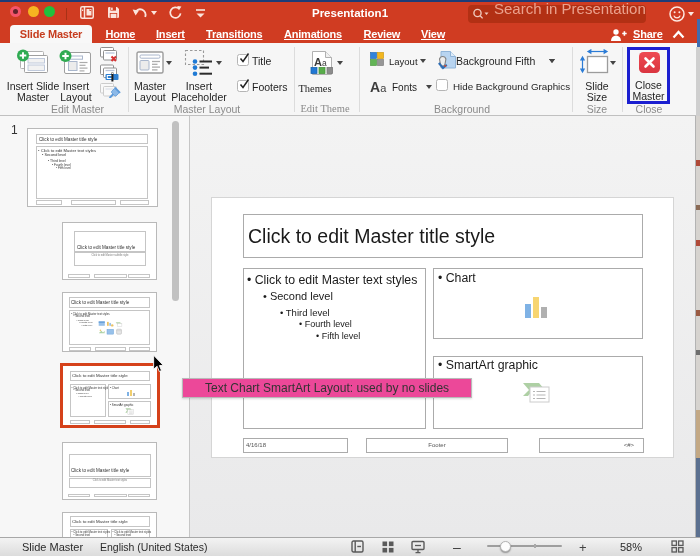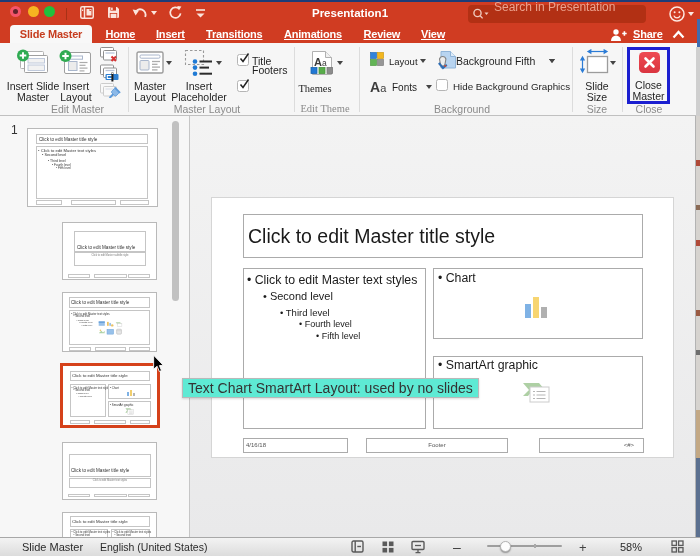--- a/index.html
+++ b/index.html
@@ -22,21 +22,21 @@
 #mainarea { left:0; top:116px; width:700px; height:421px; background:linear-gradient(#f3f3f3,#e9e9ea); }
 #panel { left:0; top:116px; width:190px; height:421px; background:#f7f7f7; border-right:1px solid #c6c6c6; }
 #scrollthumb { left:172px; top:121px; width:7px; height:180px; background:#c1c1c1; border-radius:3.5px; }
 .thumb { background:#fff; border:1px solid #b9b9b9; }
 .mini { position:absolute; border:1px solid #c5c5c5; background:#fff; }
 .minitext { position:absolute; color:#333; white-space:nowrap; }
 #slide { left:211px; top:197px; width:463px; height:261px; background:#fff; border:1px solid #d5d5d5; }
 .ph { position:absolute; border:1px solid #ababab; background:#fff; }
 .phtext { position:absolute; color:#1a1a1a; white-space:nowrap; }
 #statusbar { left:0; top:537px; width:700px; height:19px; background:linear-gradient(#f3f3f3,#dcdcdc); border-top:1px solid #a8a8a8; }
-#tooltip { left:182px; top:378px; height:20px; background:#5eead4; border:1px solid #b9b9b9; font-size:14px; color:#333; line-height:19px; padding:0 5px; white-space:nowrap; box-shadow:0 1px 2px rgba(0,0,0,0.15); }
+#tooltip { left:182px; top:378px; height:20px; background:#ec4899; border:1px solid #b9b9b9; font-size:12px; color:#333; line-height:19px; padding:0 22px; white-space:nowrap; box-shadow:0 1px 2px rgba(0,0,0,0.15); }
 .sbtext { font-size:11px; color:#2b2b2b; }
 </style>
 </head>
 <body>
 
 <div class="abs" id="bluestrip"></div>
 <div class="abs" id="titlebar"></div>
 <div class="abs tl" style="left:10px;background:#f5546a;"></div>
 <div class="abs" style="left:13px;top:9px;width:5px;height:5px;border-radius:50%;background:#63222b;"></div>
 <div class="abs tl" style="left:27.5px;background:#f6b421;"></div>
@@ -69,21 +69,21 @@
     <line x1="1" y1="1" x2="10" y2="1" stroke="#fbe4dc" stroke-width="1.6"></line>
     <path d="M1.5 4.5 L5.5 8.5 L9.5 4.5 Z" fill="#fbe4dc"></path>
   </svg>
 <div class="abs" style="left:0;width:700px;top:7px;text-align:center;color:#fff;font-size:11.5px;font-weight:bold;">Presentation1</div>
 <div class="abs" style="left:468px;top:5px;width:178px;height:18px;background:#b23014;border-radius:4px;"></div>
 <svg class="abs" style="left:472px;top:8px;" width="18" height="12" viewBox="0 0 18 12">
     <circle cx="5.5" cy="5" r="3.6" fill="none" stroke="#f0c9bd" stroke-width="1.4"></circle>
     <line x1="8.2" y1="7.8" x2="10.6" y2="10.4" stroke="#f0c9bd" stroke-width="1.4"></line>
     <path d="M12.5 4.5 l4 0 l-2 2.6 z" fill="#f0c9bd"></path>
   </svg>
-<div class="abs" style="left:494px;top:0;font-size:12px;color:#eba18d;">Search in Presentation</div>
+<div class="abs" style="left:494px;top:0;font-size:15px;color:#eba18d;">Search in Presentation</div>
 <svg class="abs" style="left:669px;top:6px;" width="26" height="16" viewBox="0 0 26 16">
     <circle cx="8" cy="8" r="7" fill="none" stroke="#fde9e2" stroke-width="1.5"></circle>
     <circle cx="5.6" cy="6.3" r="1" fill="#fde9e2"></circle>
     <circle cx="10.4" cy="6.3" r="1" fill="#fde9e2"></circle>
     <path d="M4.8 9.6 a3.4 3.4 0 0 0 6.4 0" fill="none" stroke="#fde9e2" stroke-width="1.3"></path>
     <path d="M19 6 l6 0 l-3 4 z" fill="#fde9e2"></path>
   </svg>
 
 <div class="abs" id="tabbar"></div>
 <div class="abs" style="left:10px;top:25px;width:82px;height:18px;background:#f8f8f8;border-radius:4px 4px 0 0;color:#c63c1e;font-size:11px;font-weight:bold;text-align:center;line-height:18px;letter-spacing:-0.2px;">Slide Master</div>
@@ -249,21 +249,21 @@
 
 <div class="abs checkbox" style="left:237px;top:54px;"></div>
 <svg class="abs" style="left:238px;top:52px;" width="13" height="13" viewBox="0 0 13 13">
     <path d="M2.5 6.5 L5 9.5 L10.5 1.5" fill="none" stroke="#222" stroke-width="1.5"></path>
   </svg>
 <div class="abs cblabel" style="left:252px;top:55px;">Title</div>
 <div class="abs checkbox" style="left:237px;top:80px;"></div>
 <svg class="abs" style="left:238px;top:78px;" width="13" height="13" viewBox="0 0 13 13">
     <path d="M2.5 6.5 L5 9.5 L10.5 1.5" fill="none" stroke="#222" stroke-width="1.5"></path>
   </svg>
-<div class="abs cblabel" style="left:252px;top:64px;">Footers</div>
+<div class="abs cblabel" style="left:252px;top:81px;">Footers</div>
 
 <div class="abs cblabel" style="left:389px;top:56px;font-size:9.5px;">Layout</div>
 <div class="abs darr" style="left:420px;top:59px;"></div>
 <div class="abs" style="left:370px;top:79px;font-size:14px;font-weight:bold;color:#3d3d3d;">A<span style="font-size:11px;font-weight:normal;">a</span></div>
 <div class="abs cblabel" style="left:392px;top:82px;font-size:10px;">Fonts</div>
 <div class="abs darr" style="left:426px;top:85px;"></div>
 <div class="abs cblabel" style="left:456px;top:55px;">Background Fifth</div>
 <div class="abs darr" style="left:549px;top:59px;"></div>
 <div class="abs checkbox" style="left:436px;top:79px;"></div>
 <div class="abs cblabel" style="left:453px;top:81px;font-size:9.8px;">Hide Background Graphics</div>

